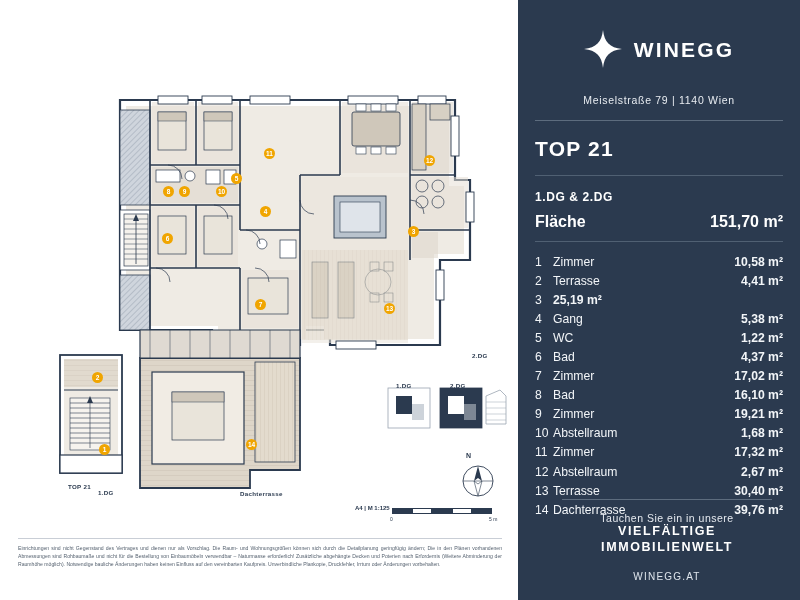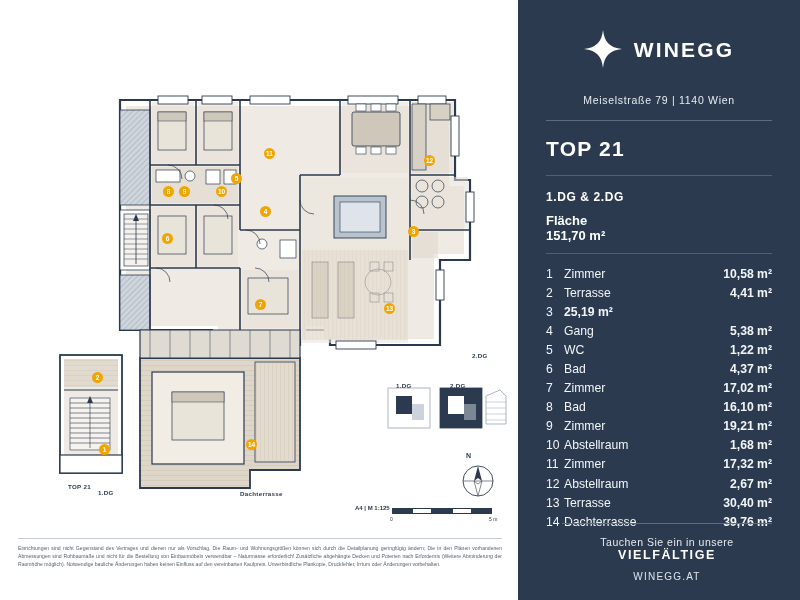--- a/index.html
+++ b/index.html
@@ -23,21 +23,21 @@
   
   .sidebar {
     position: absolute;
     top: 0;
     right: 0;
     width: 282px;
     height: 600px;
     background: #2b3a4f;
     color: #ffffff;
     box-sizing: border-box;
-    padding: 0 28px;
+    padding: 0 17px;
   }
   .brand {
     padding-top: 30px;
     display: flex;
     align-items: center;
     justify-content: center;
     gap: 12px;
   }
   .brand-star {
     width: 38px;
@@ -83,23 +83,22 @@
     margin-top: 14px;
     font-size: 12px;
     font-weight: 700;
     letter-spacing: 0.6px;
   }
   .flaeche-row {
     margin-top: 9px;
     display: flex;
     justify-content: space-between;
     align-items: baseline;
-    font-size: 13px;
-    font-weight: 700;
-    flex-direction: column;
+    font-size: 16px;
+    font-weight: 700;
   }
   .rooms {
     margin-top: 10px;
   }
   .room-row {
     display: flex;
     align-items: baseline;
     font-size: 12.2px;
     padding: 2.55px 0;
     color: #f2f5f8;
@@ -142,21 +141,21 @@
   }
   .f3 {
     font-size: 12.5px;
     font-weight: 700;
     letter-spacing: 1.6px;
     margin-top: 2px;
   }
   .f4 {
     font-size: 10px;
     letter-spacing: 1.2px;
-    margin-top: 9px;
+    margin-top: 17px;
     color: #dfe5ec;
   }
 
   
   .plan-area {
     position: absolute;
     top: 0;
     left: 0;
     width: 518px;
     height: 600px;
@@ -632,17 +631,18 @@
         <span class="room-num">14</span>
         <span class="room-name">Dachterrasse</span>
         <span class="room-area">39,76 m²</span>
       </div>
     </div>
 
     <div class="footer-block">
       <div class="footer-line-top"></div>
       <div class="f1">Tauchen Sie ein in unsere</div>
       <div class="f2">VIELFÄLTIGE</div>
+      <div class="f3">IMMOBILIENWELT</div>
       <div class="f4">WINEGG.AT</div>
     </div>
   </div>
 
 </div>
 
 </body></html>

